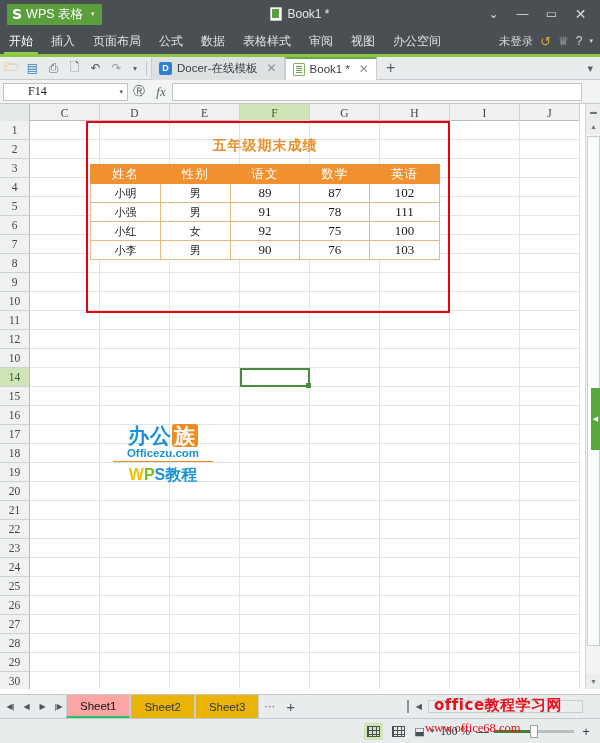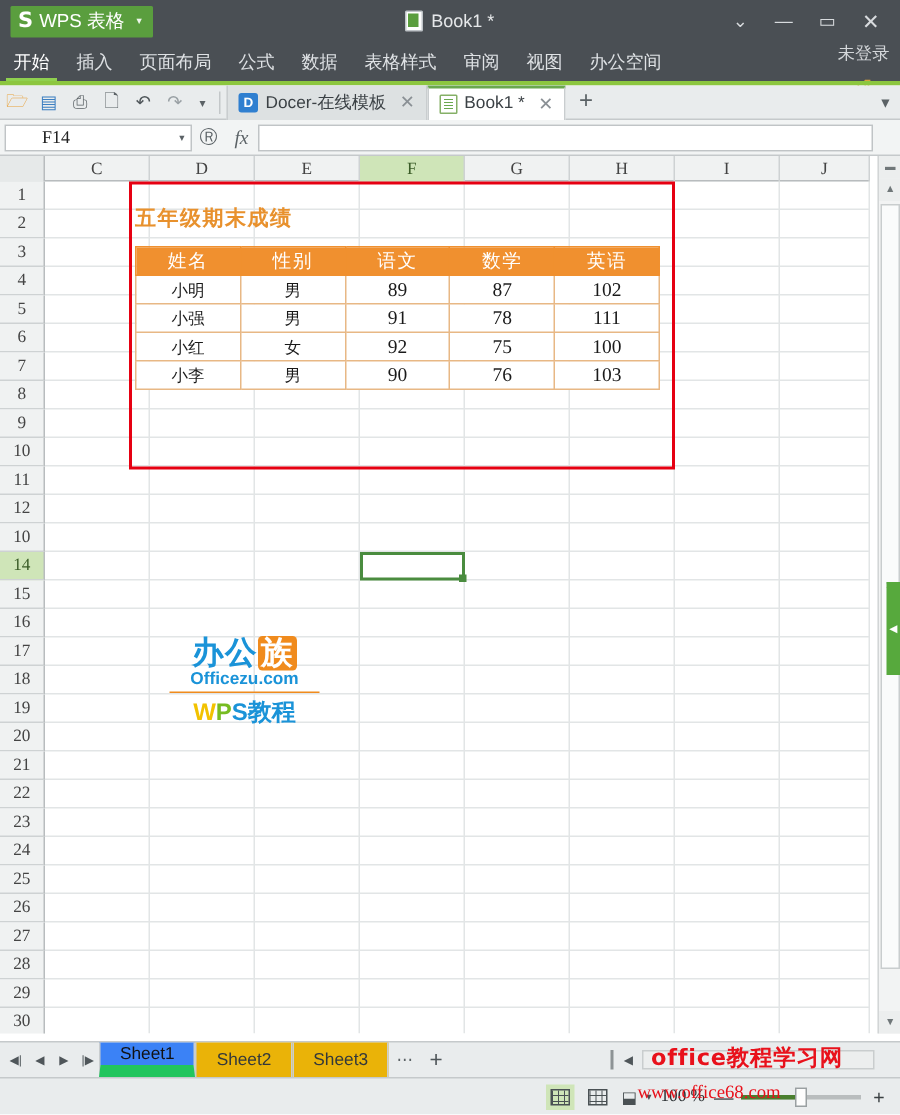--- a/index.html
+++ b/index.html
@@ -57,21 +57,21 @@
     padding: 0 9px; display: flex; align-items: center;
     color: #dfe2e5; font-size: 12px; position: relative;
   }
   .rtab.active { color: #fff; }
   .rtab.active::after {
     content: ""; position: absolute; left: 4px; right: 4px; bottom: 0;
     height: 2px; background: #8fd04f;
   }
   .ribbon-right {
     margin-left: auto; display: flex; align-items: center;
-    gap: 7px; padding-right: 7px; color: #d4d7da; font-size: 11.5px; flex-direction: column;
+    gap: 7px; padding-right: 7px; color: #d4d7da; font-size: 11.5px;
   }
   .ico-refresh { color: #d7a23c; font-size: 13px; }
   .ico-shirt { color: #c9ccd0; font-size: 12px; }
   .ico-help { color: #d4d7da; font-size: 12px; }
   .ribbon-underline {
     position: absolute; left: 0; top: 54px; width: 600px; height: 3px;
     background: #8cc63f;
   }
 
   
@@ -185,21 +185,21 @@
     position: absolute; border: 2px solid #4a8c3f; background: transparent;
   }
   .selcell::after {
     content: ""; position: absolute; right: -3px; bottom: -3px;
     width: 5px; height: 5px; background: #4a8c3f;
   }
 
   
   .report { position: absolute; }
   .rep-title {
-    color: #e8912d; font-size: 14px;
+    text-align: center; color: #e8912d; font-size: 14px;
     font-weight: bold; letter-spacing: 1px;
   }
   table.grades { border-collapse: collapse; width: 100%; }
   table.grades th {
     background: #f0902f; color: #fff; font-size: 12.5px; font-weight: normal;
     height: 19px; border: 1px solid #f0902f; letter-spacing: 1px;
   }
   table.grades td {
     height: 19px; font-size: 13px; color: #1a1a1a; text-align: center;
     border: 1px solid #e8b885; background: #fff;
@@ -255,21 +255,21 @@
     align-items: center;
   }
   .navbtns { display: flex; align-items: center; padding-left: 3px; gap: 1px; }
   .navbtn { width: 15px; height: 20px; display: flex; align-items: center;
     justify-content: center; font-size: 8px; color: #4f565a; }
   .stab {
     height: 23px; padding: 0 13px; display: flex; align-items: center;
     font-size: 11.5px; color: #33383b; background: #eab308;
     border-left: 1px solid #c9cdcf; border-right: 1px solid #c9cdcf;
   }
-  .stab.active { background: #3b82f6; border-bottom: 8px solid #22c55e; color: #111; }
+  .stab.active { background: #fca5a5; border-bottom: 2px solid #22c55e; color: #111; }
   .sdots { padding: 0 5px; color: #5b6266; font-size: 11px; letter-spacing: 1px; }
   .splus { font-size: 15px; color: #4f565a; padding: 0 5px; }
   .hscroll {
     margin-left: auto; display: flex; align-items: center; height: 24px;
   }
   .hs-sep { width: 2px; height: 13px; background: #8d9395; margin-right: 7px; }
   .hs-arrow { font-size: 8px; color: #4f565a; margin-right: 6px; }
   .hs-track {
     width: 155px; height: 13px; background: #eceeee; border: 1px solid #c9cdce;
     margin-right: 17px;

